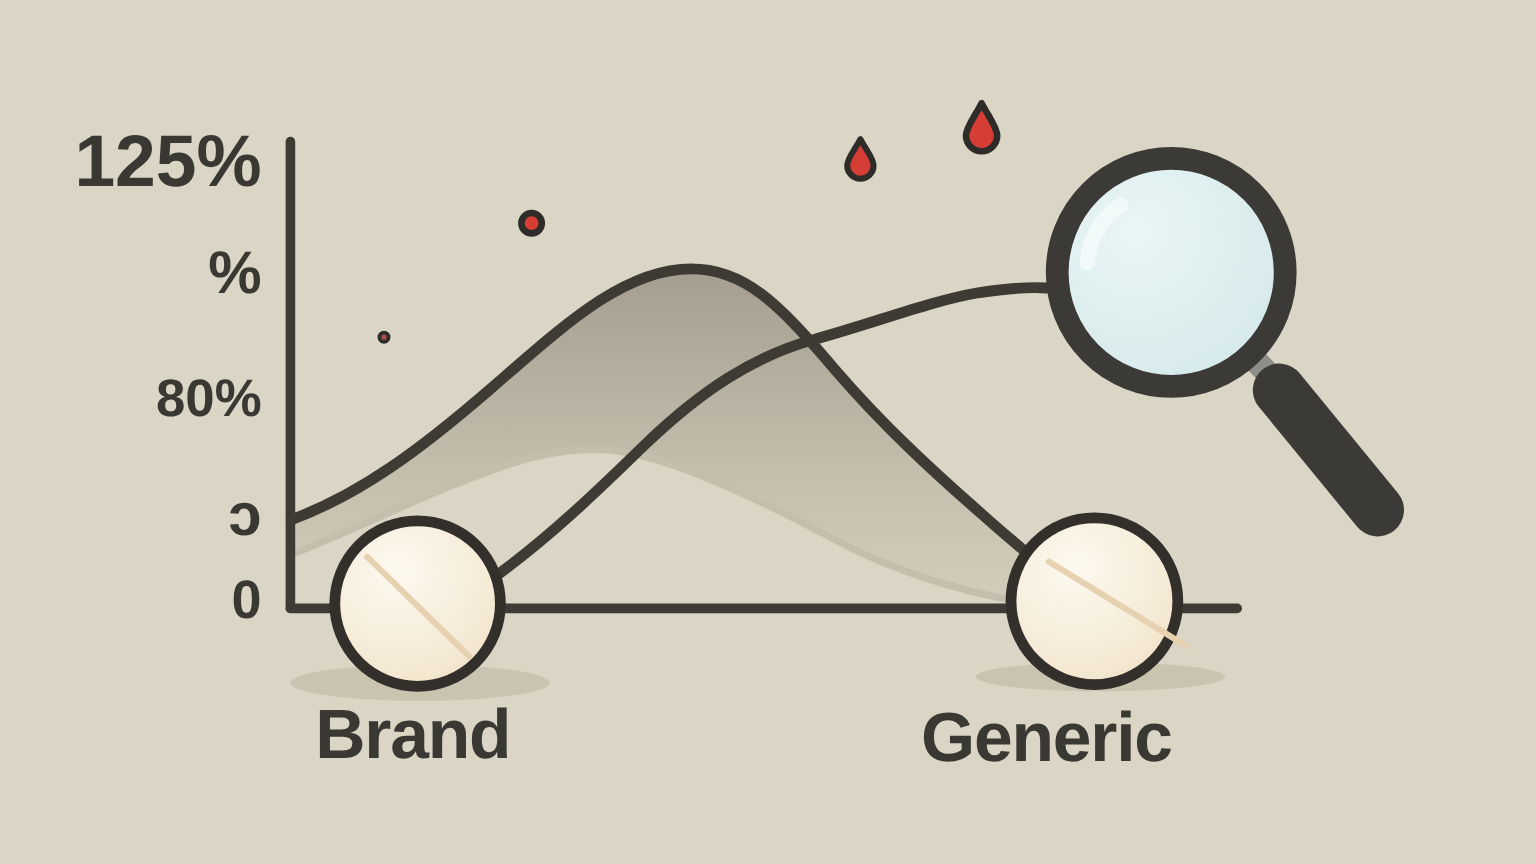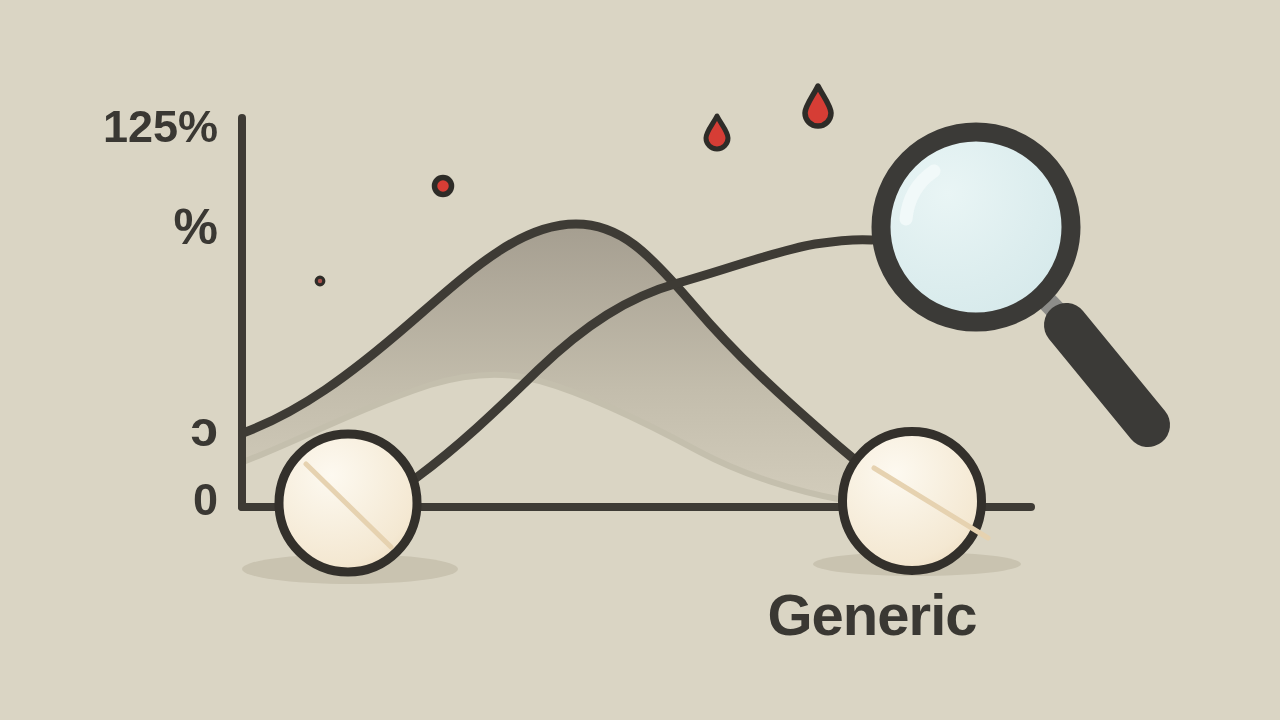--- a/index.html
+++ b/index.html
@@ -13,21 +13,21 @@
   .chart-svg{position:absolute;left:0;top:0;width:1280px;height:720px;display:block;}
   .label{
     position:absolute;
     color:#3a3833;
     font-weight:700;
     line-height:1;
     white-space:nowrap;
     user-select:none;
   }
   .ytick{right:1062px;text-align:right;}
-  .t125 {top:104px;font-size:45px;}
+  .t125 {top:104px;font-size:61px;}
   .tpct {top:202px;font-size:50px;}
   .t80  {top:311px;font-size:44px;}
   .topc {top:404px;font-size:50px;}
   .t0   {top:477px;font-size:45px;}
   .cat{font-size:58px;letter-spacing:-1px;transform:translateX(-50%);}
   .cat-brand{left:344px;top:584px;}
   .cat-generic{left:872px;top:586px;}
 </style>
 </head>
 <body>
@@ -95,18 +95,20 @@
     <g>
       <line x1="1042" y1="296" x2="1066" y2="321" stroke="#8d8d8a" stroke-width="20"></line>
       <line x1="1066" y1="325" x2="1148" y2="425" stroke="#3b3a37" stroke-width="44" stroke-linecap="round"></line>
       <circle cx="976" cy="227" r="95" fill="url(#lensGrad)" stroke="#3b3a37" stroke-width="19"></circle>
       <path d="M 906 219 Q 909 188 934 171" fill="none" stroke="#f1f9f9" stroke-width="13" stroke-linecap="round"></path>
     </g>
   </svg>
 
   <div class="label ytick t125">125%</div>
   <div class="label ytick tpct">%</div>
+  <div class="label ytick t80">80%</div>
   <div class="label ytick topc">ɔ</div>
   <div class="label ytick t0">0</div>
 
+  <div class="label cat cat-brand">Brand</div>
   <div class="label cat cat-generic">Generic</div>
 
 </div>
 
 </body></html>

